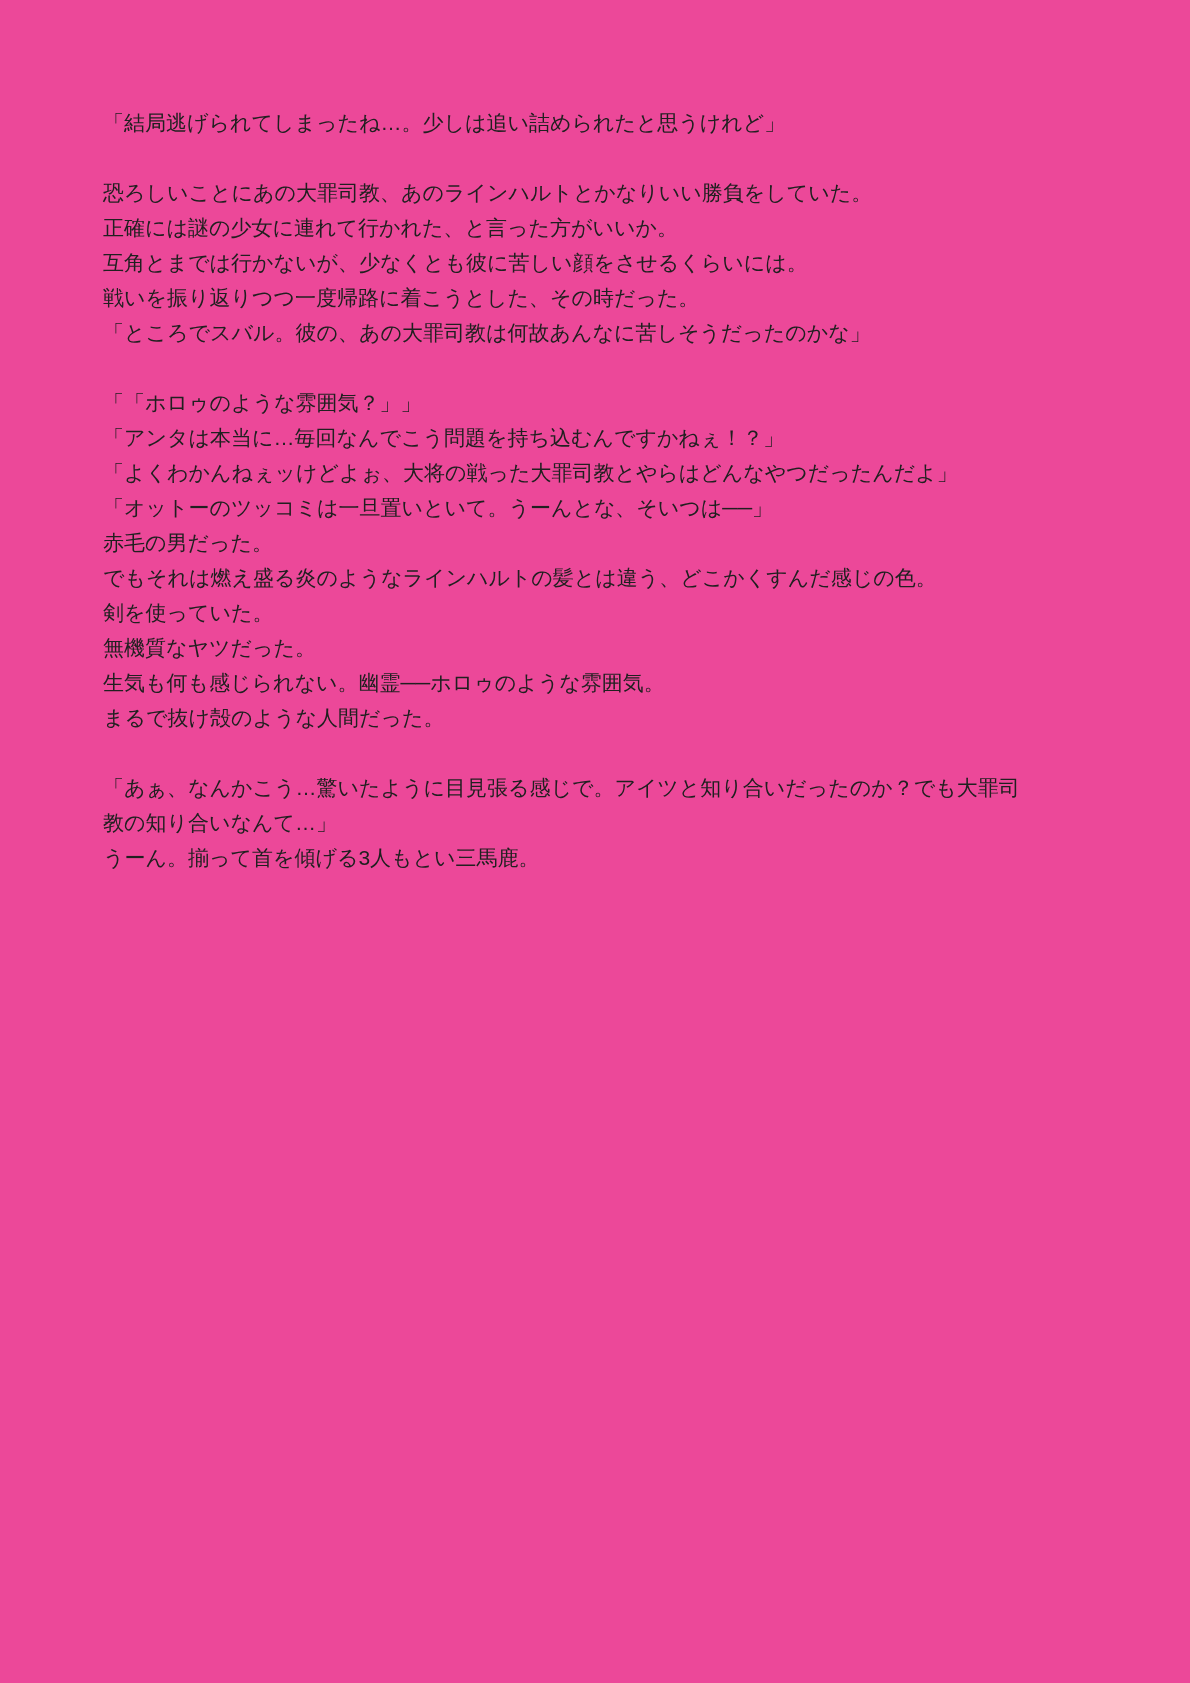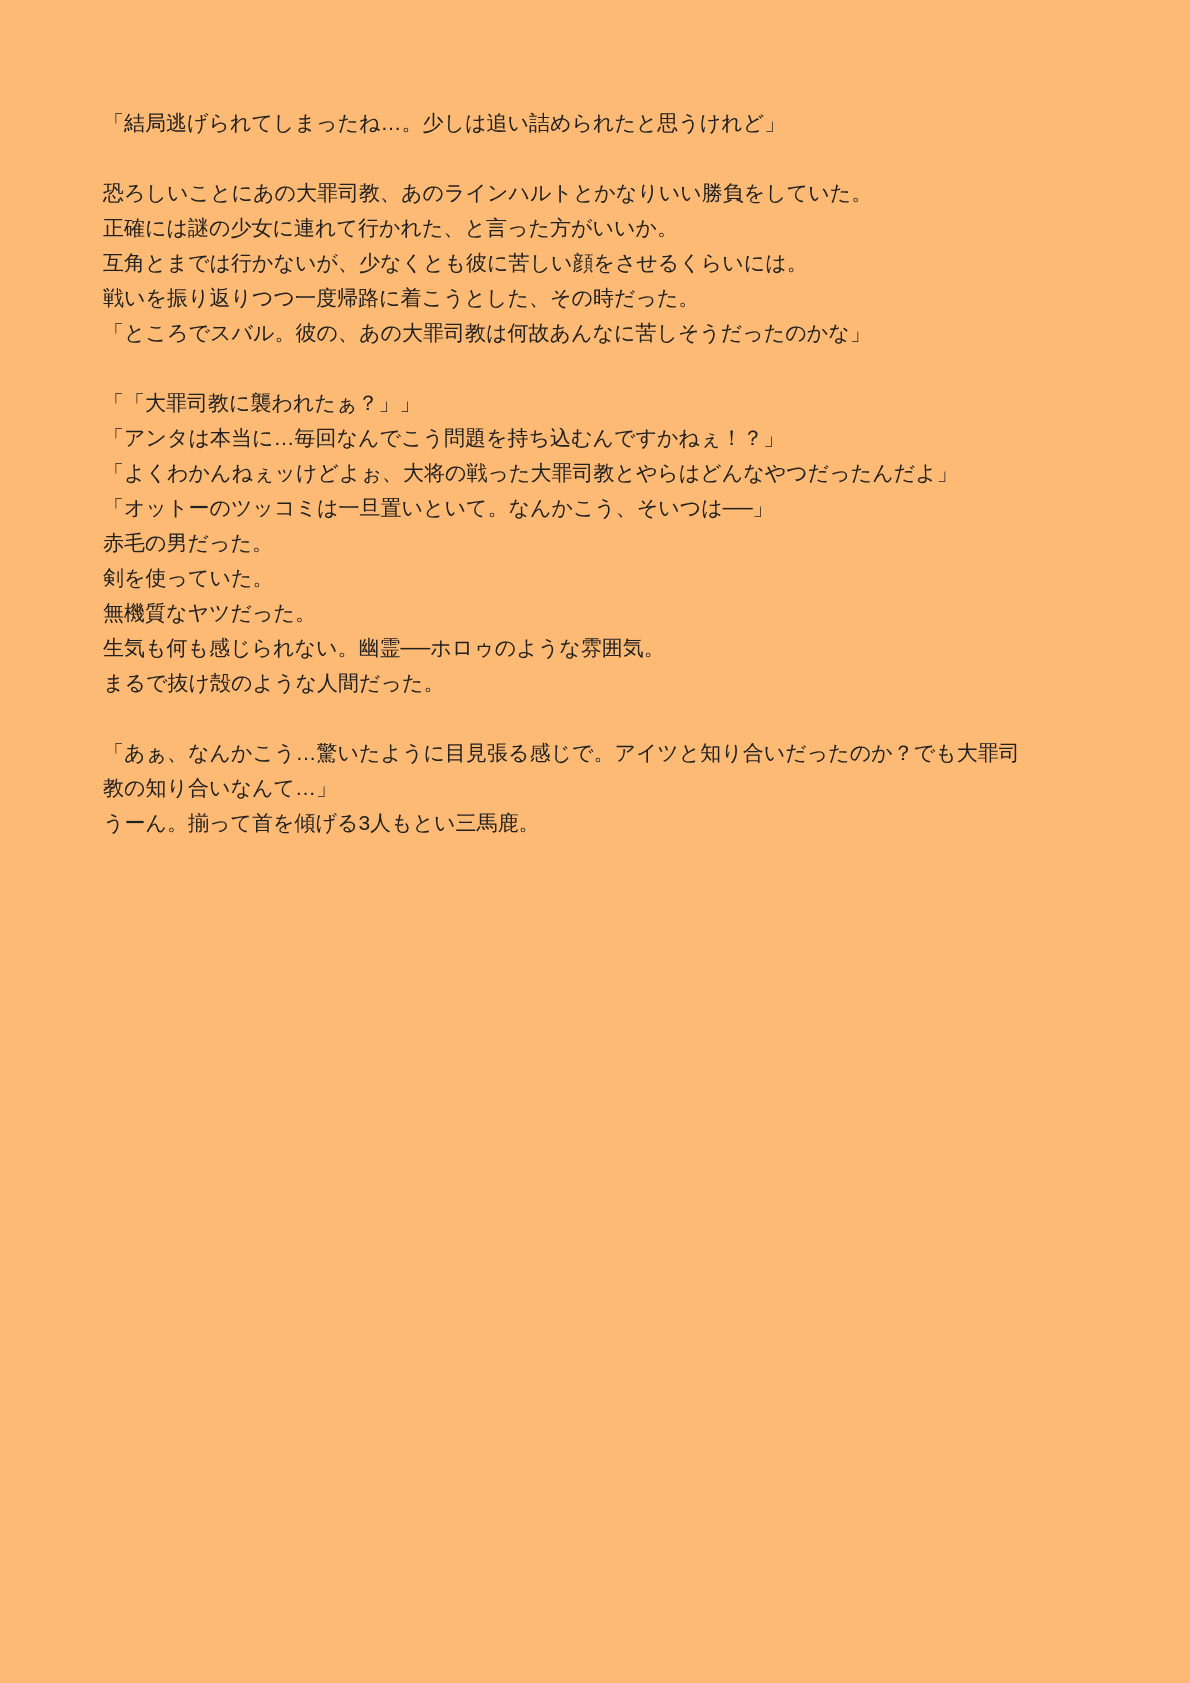--- a/index.html
+++ b/index.html
@@ -11,21 +11,21 @@
     width: 1190px;
     height: 1683px;
     background: #ffffff;
     font-family: "Liberation Sans", "DejaVu Sans", sans-serif;
     overflow: hidden;
   }
   .page {
     position: relative;
     width: 1190px;
     height: 1683px;
-    background: #fdba74;
+    background: #ec4899;
   }
   .doc-content {
     position: absolute;
     top: 105px;
     left: 103px;
     width: 935px;
     color: #202020;
     font-size: 21px;
     line-height: 35px;
     text-align: left;
@@ -45,25 +45,26 @@
 <div class="page">
   <div class="doc-content" style="color: rgb(32, 32, 32);">
       <p class="text-line">「結局逃げられてしまったね…。少しは追い詰められたと思うけれど」</p>
       <p class="text-line">&nbsp;</p>
       <p class="text-line">恐ろしいことにあの大罪司教、あのラインハルトとかなりいい勝負をしていた。</p>
       <p class="text-line">正確には謎の少女に連れて行かれた、と言った方がいいか。</p>
       <p class="text-line">互角とまでは行かないが、少なくとも彼に苦しい顔をさせるくらいには。</p>
       <p class="text-line">戦いを振り返りつつ一度帰路に着こうとした、その時だった。</p>
       <p class="text-line">「ところでスバル。彼の、あの大罪司教は何故あんなに苦しそうだったのかな」</p>
       <p class="text-line">&nbsp;</p>
-      <p class="text-line">「「大罪司教に襲われたぁ？」」</p>
+      <p class="text-line">「「ホロゥのような雰囲気？」」</p>
       <p class="text-line">「アンタは本当に…毎回なんでこう問題を持ち込むんですかねぇ！？」</p>
       <p class="text-line">「よくわかんねぇッけどよぉ、大将の戦った大罪司教とやらはどんなやつだったんだよ」</p>
-      <p class="text-line">「オットーのツッコミは一旦置いといて。なんかこう、そいつは──」</p>
+      <p class="text-line">「オットーのツッコミは一旦置いといて。うーんとな、そいつは──」</p>
       <p class="text-line">赤毛の男だった。</p>
+      <p class="text-line">でもそれは燃え盛る炎のようなラインハルトの髪とは違う、どこかくすんだ感じの色。</p>
       <p class="text-line">剣を使っていた。</p>
       <p class="text-line">無機質なヤツだった。</p>
       <p class="text-line">生気も何も感じられない。幽霊──ホロゥのような雰囲気。</p>
       <p class="text-line">まるで抜け殻のような人間だった。</p>
       <p class="text-line">&nbsp;</p>
       <p class="text-line">「あぁ、なんかこう…驚いたように目見張る感じで。アイツと知り合いだったのか？でも大罪司教の知り合いなんて…」</p>
       <p class="text-line">うーん。揃って首を傾げる3人もとい三馬鹿。</p>
     </div>
 </div>
 

